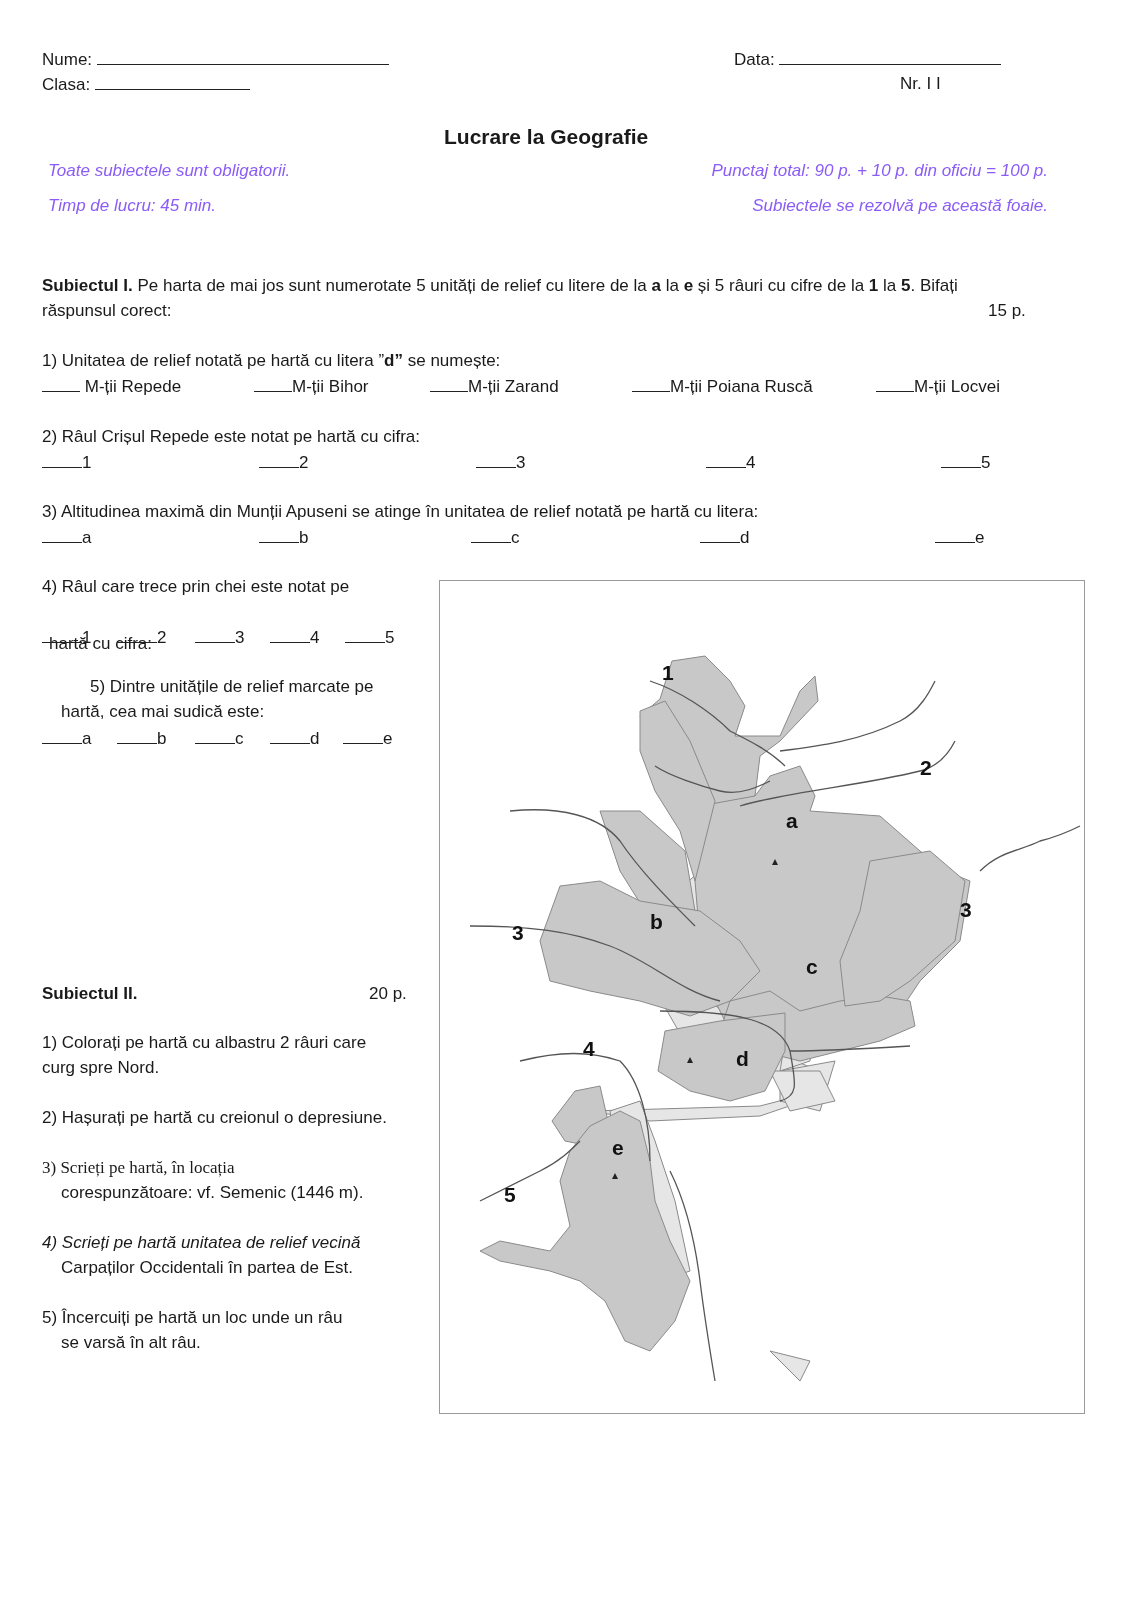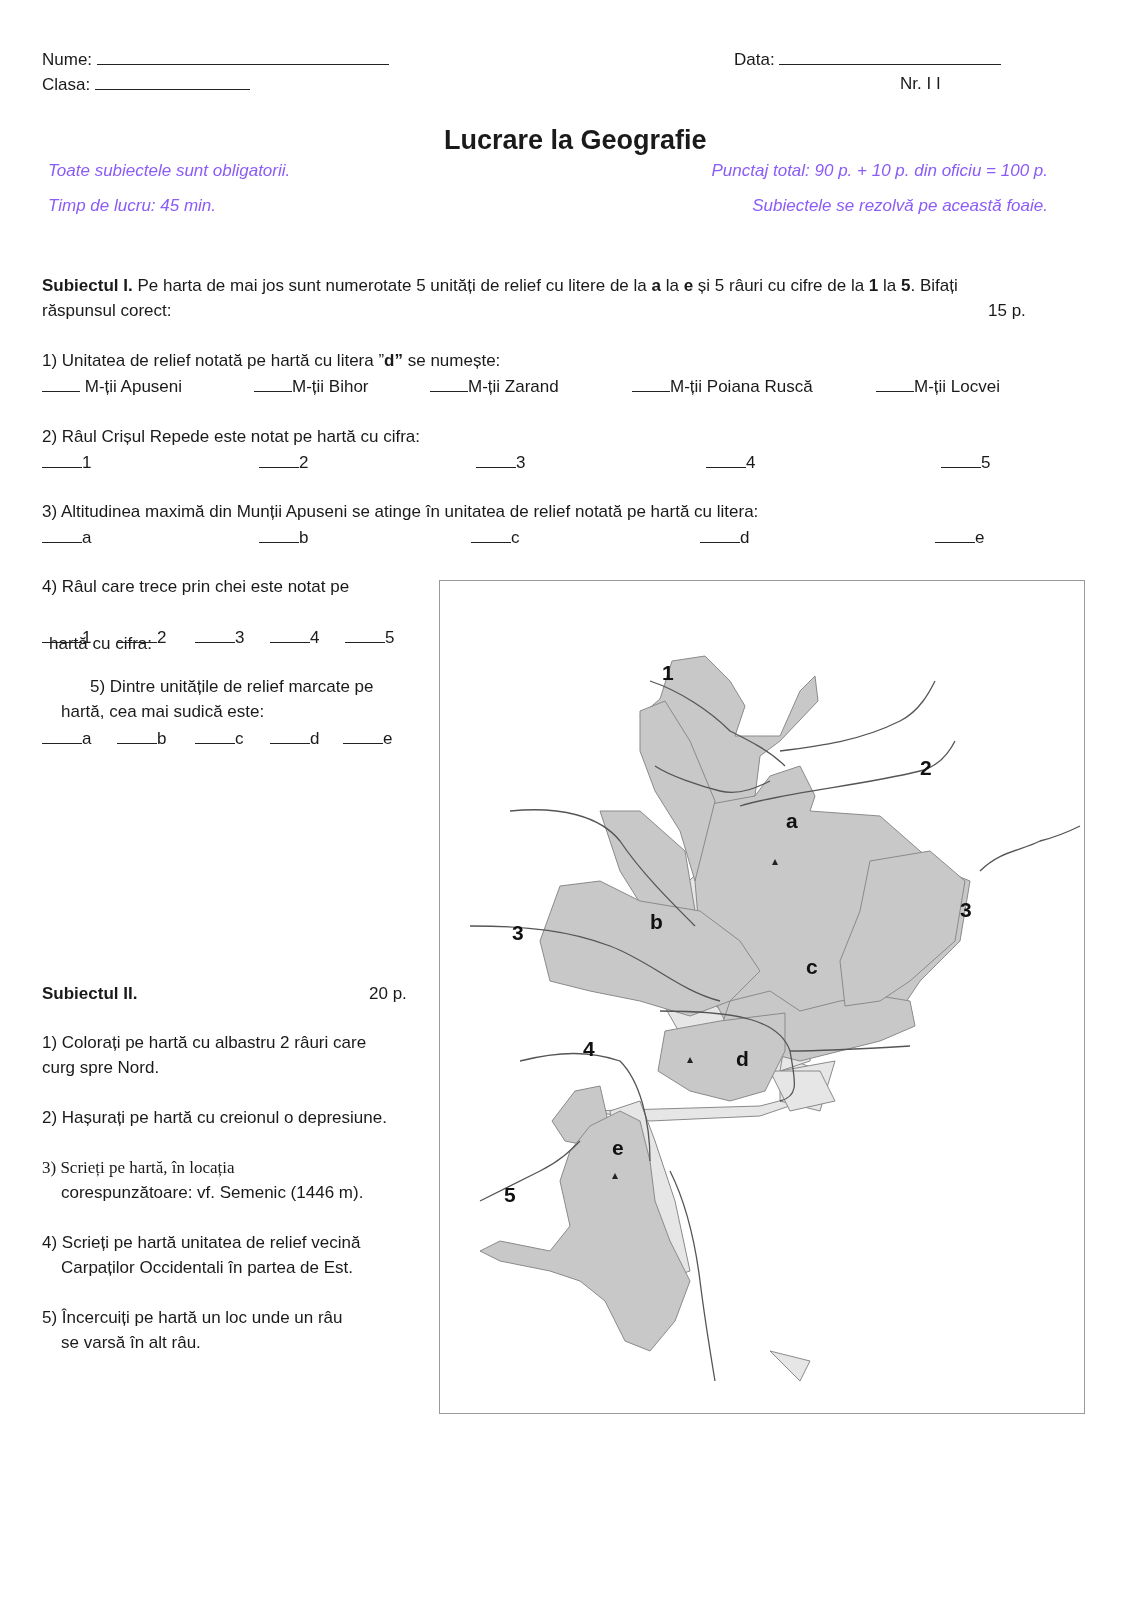--- a/index.html
+++ b/index.html
@@ -1,20 +1,20 @@
 <!DOCTYPE html>
 <html><head>
 <meta charset="utf-8">
 <style>
   html, body { margin: 0; padding: 0; background: #ffffff; }
   body { width: 1130px; height: 1600px; position: relative; overflow: hidden;
          font-family: "Liberation Sans", "DejaVu Sans", sans-serif; color: #1a1a1a; font-size: 17px; }
   .abs { position: absolute; white-space: nowrap; }
   .italic { font-style: italic; color: #8b5cf6; }
-  .title { font-weight: bold; font-size: 27px; }
+  .title { font-weight: bold; font-size: 21px; }
   .blank { display: inline-block; border-bottom: 1.3px solid #222; height: 15px; vertical-align: baseline; }
   .b { font-weight: bold; }
   .opt { position: absolute; white-space: nowrap; }
   .map-frame { position: absolute; left: 439px; top: 580px; width: 644px; height: 832px;
                border: 1px solid #9a9a9a; background: #fff; }
   .map-label { position: absolute; font-weight: bold; font-size: 21px; color: #111; }
 </style>
 </head>
 <body>
 
@@ -41,21 +41,21 @@
 
 <div class="abs" style="left:42px; top:276px;">
   <span class="b">Subiectul I.</span><span> Pe harta de mai jos sunt numerotate 5 unități de relief cu litere de la </span><span class="b">a</span><span> la </span><span class="b">e</span><span> și 5 râuri cu cifre de la </span><span class="b">1</span><span> la </span><span class="b">5</span><span>. Bifați</span>
 </div>
 <div class="abs" style="left:42px; top:301px;">răspunsul corect:</div>
 <div class="abs" style="left:988px; top:301px;">15 p.</div>
 
 <div class="abs" style="left:42px; top:351px;">
   <span>1) Unitatea de relief notată pe hartă cu litera ”</span><span class="b">d”</span><span> se numește:</span>
 </div>
-<div class="opt" style="left:42px; top:376px;"><span class="blank" style="width:38px;"></span> <span>M-ții Apuseni</span></div>
+<div class="opt" style="left:42px; top:376px;"><span class="blank" style="width:38px;"></span> <span>M-ții Repede</span></div>
 <div class="opt" style="left:254px; top:376px;"><span class="blank" style="width:38px;"></span><span>M-ții Bihor</span></div>
 <div class="opt" style="left:430px; top:376px;"><span class="blank" style="width:38px;"></span><span>M-ții Zarand</span></div>
 <div class="opt" style="left:632px; top:376px;"><span class="blank" style="width:38px;"></span><span>M-ții Poiana Ruscă</span></div>
 <div class="opt" style="left:876px; top:376px;"><span class="blank" style="width:38px;"></span><span>M-ții Locvei</span></div>
 
 <div class="abs" style="left:42px; top:427px;">2) Râul  Crișul Repede este notat pe hartă cu cifra:</div>
 <div class="opt" style="left:42px; top:452px;"><span class="blank" style="width:40px;"></span><span>1</span></div>
 <div class="opt" style="left:259px; top:452px;"><span class="blank" style="width:40px;"></span><span>2</span></div>
 <div class="opt" style="left:476px; top:452px;"><span class="blank" style="width:40px;"></span><span>3</span></div>
 <div class="opt" style="left:706px; top:452px;"><span class="blank" style="width:40px;"></span><span>4</span></div>
@@ -85,21 +85,21 @@
 <div class="opt" style="left:343px; top:728px;"><span class="blank" style="width:40px;"></span><span>e</span></div>
 
 <div class="abs b" style="left:42px; top:984px;">Subiectul II.</div>
 <div class="abs" style="left:369px; top:984px;">20 p.</div>
 
 <div class="abs" style="left:42px; top:1033px;">1) Colorați pe hartă cu albastru 2 râuri care</div>
 <div class="abs" style="left:42px; top:1058px;">curg spre Nord.</div>
 <div class="abs" style="left:42px; top:1108px;">2) Hașurați pe hartă cu creionul o depresiune.</div>
 <div class="abs" style="left:42px; top:1158px;font-family:Liberation Serif, serif;">3) Scrieți pe hartă, în locația</div>
 <div class="abs" style="left:61px; top:1183px;">corespunzătoare: vf. Semenic (1446 m).</div>
-<div class="abs" style="left:42px; top:1233px;">4) Scrieți pe hartă unitatea de relief vecină</div>
+<div class="abs" style="left:42px; top:1233px;font-style:italic;">4) Scrieți pe hartă unitatea de relief vecină</div>
 <div class="abs" style="left:61px; top:1258px;">Carpaților Occidentali în partea de Est.</div>
 <div class="abs" style="left:42px; top:1308px;">5) Încercuiți pe hartă un loc unde un râu</div>
 <div class="abs" style="left:61px; top:1333px;">se varsă în alt râu.</div>
 
 <div class="map-frame">
   <svg width="644" height="832" viewBox="0 0 644 832" style="position:absolute; left:0; top:0;">
     <g fill="#e6e6e6" stroke="#8a8a8a" stroke-width="1">
 
       <path d="M230 100 L270 95 L285 145 L250 160 L225 135 Z"></path>
       <path d="M215 330 L260 290 L300 270 L305 360 L270 420 L330 470 L380 490 L300 500 L250 470 L210 400 Z"></path>

